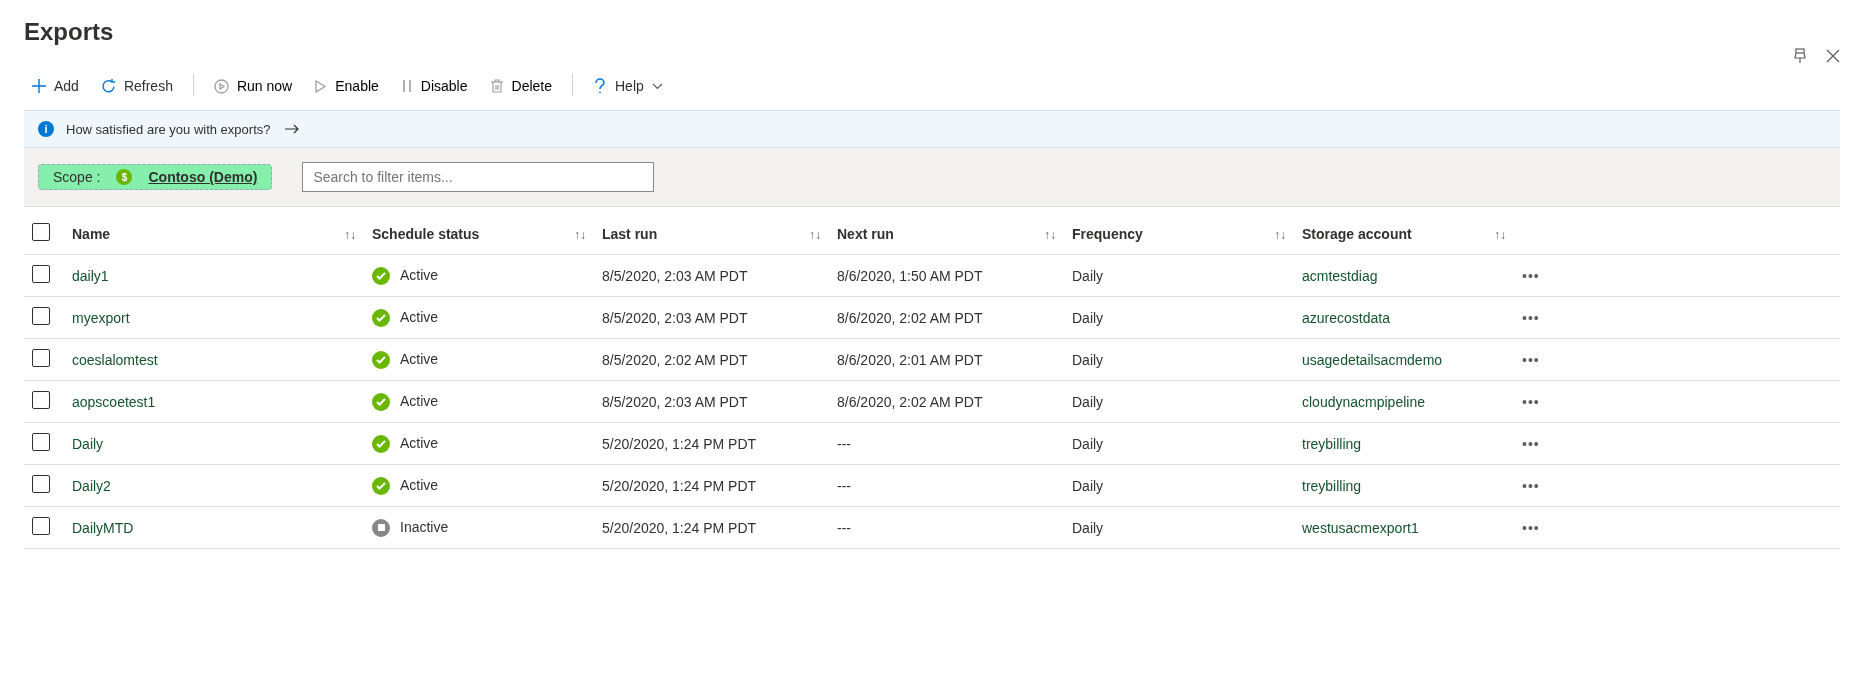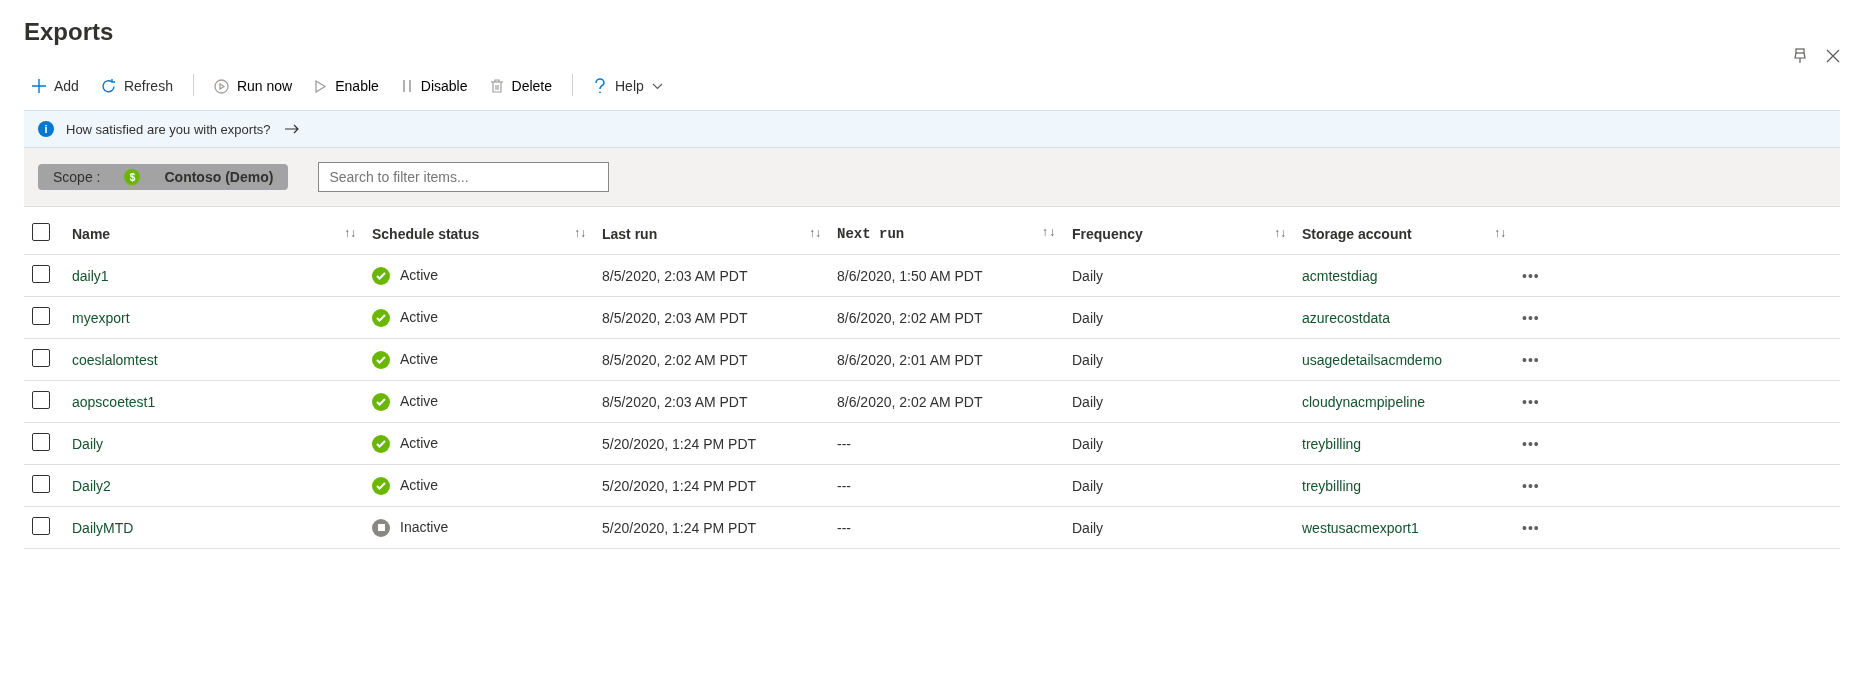--- a/index.html
+++ b/index.html
@@ -84,38 +84,38 @@
   .scopebar {
     background: #f3f2f1;
     border-bottom: 1px solid #e1dfdd;
     padding: 14px 14px;
     display: flex;
     align-items: center;
     gap: 30px;
   }
   .scope-pill {
     border: 1px dashed #9ea5b8;
-    background: #a3a3a3;
+    background: #86efac;
     border-radius: 4px;
     padding: 4px 14px;
     display: inline-flex;
     align-items: center;
-    gap: 24px;
+    gap: 16px;
     cursor: pointer;
     font-size: 14px;
   }
   .scope-pill .scope-icon {
     width: 16px; height: 16px; border-radius: 50%;
     background: #6bb700;
     display: inline-flex; align-items: center; justify-content: center;
     color: #fff; font-size: 10px; font-weight: 700;
   }
-  .scope-pill .scope-val { font-weight: 600; }
+  .scope-pill .scope-val { font-weight: 600; text-decoration: underline; }
   .scopebar input[type=text] {
-    width: 291px;
+    width: 352px;
     padding: 6px 10px;
     font-size: 14px;
     border: 1px solid #8a8886;
     background: #fff;
   }
 
   table.grid {
     width: 100%;
     border-collapse: collapse;
     margin-top: 6px;
@@ -128,27 +128,27 @@
     vertical-align: middle;
   }
   table.grid th {
     font-weight: 600;
     font-size: 14px;
   }
   .col-check { width: 40px; }
   .col-name { width: 300px; }
   .col-status { width: 230px; }
   .col-last { width: 235px; }
-  .col-next { width: 235px; font-family: Liberation Mono, monospace; }
+  .col-next { width: 235px; }
   .col-freq { width: 230px; }
   .col-storage { width: 220px; }
   .col-more { width: auto; text-align: right; }
   th .th-inner {
     display: flex;
-    align-items: flex-start;
+    align-items: flex-end;
   }
   th .sort {
     margin-left: auto;
     color: #605e5c;
     font-size: 12px;
     cursor: pointer;
   }
   .chk {
     width: 18px; height: 18px;
     border: 1px solid #323130;

